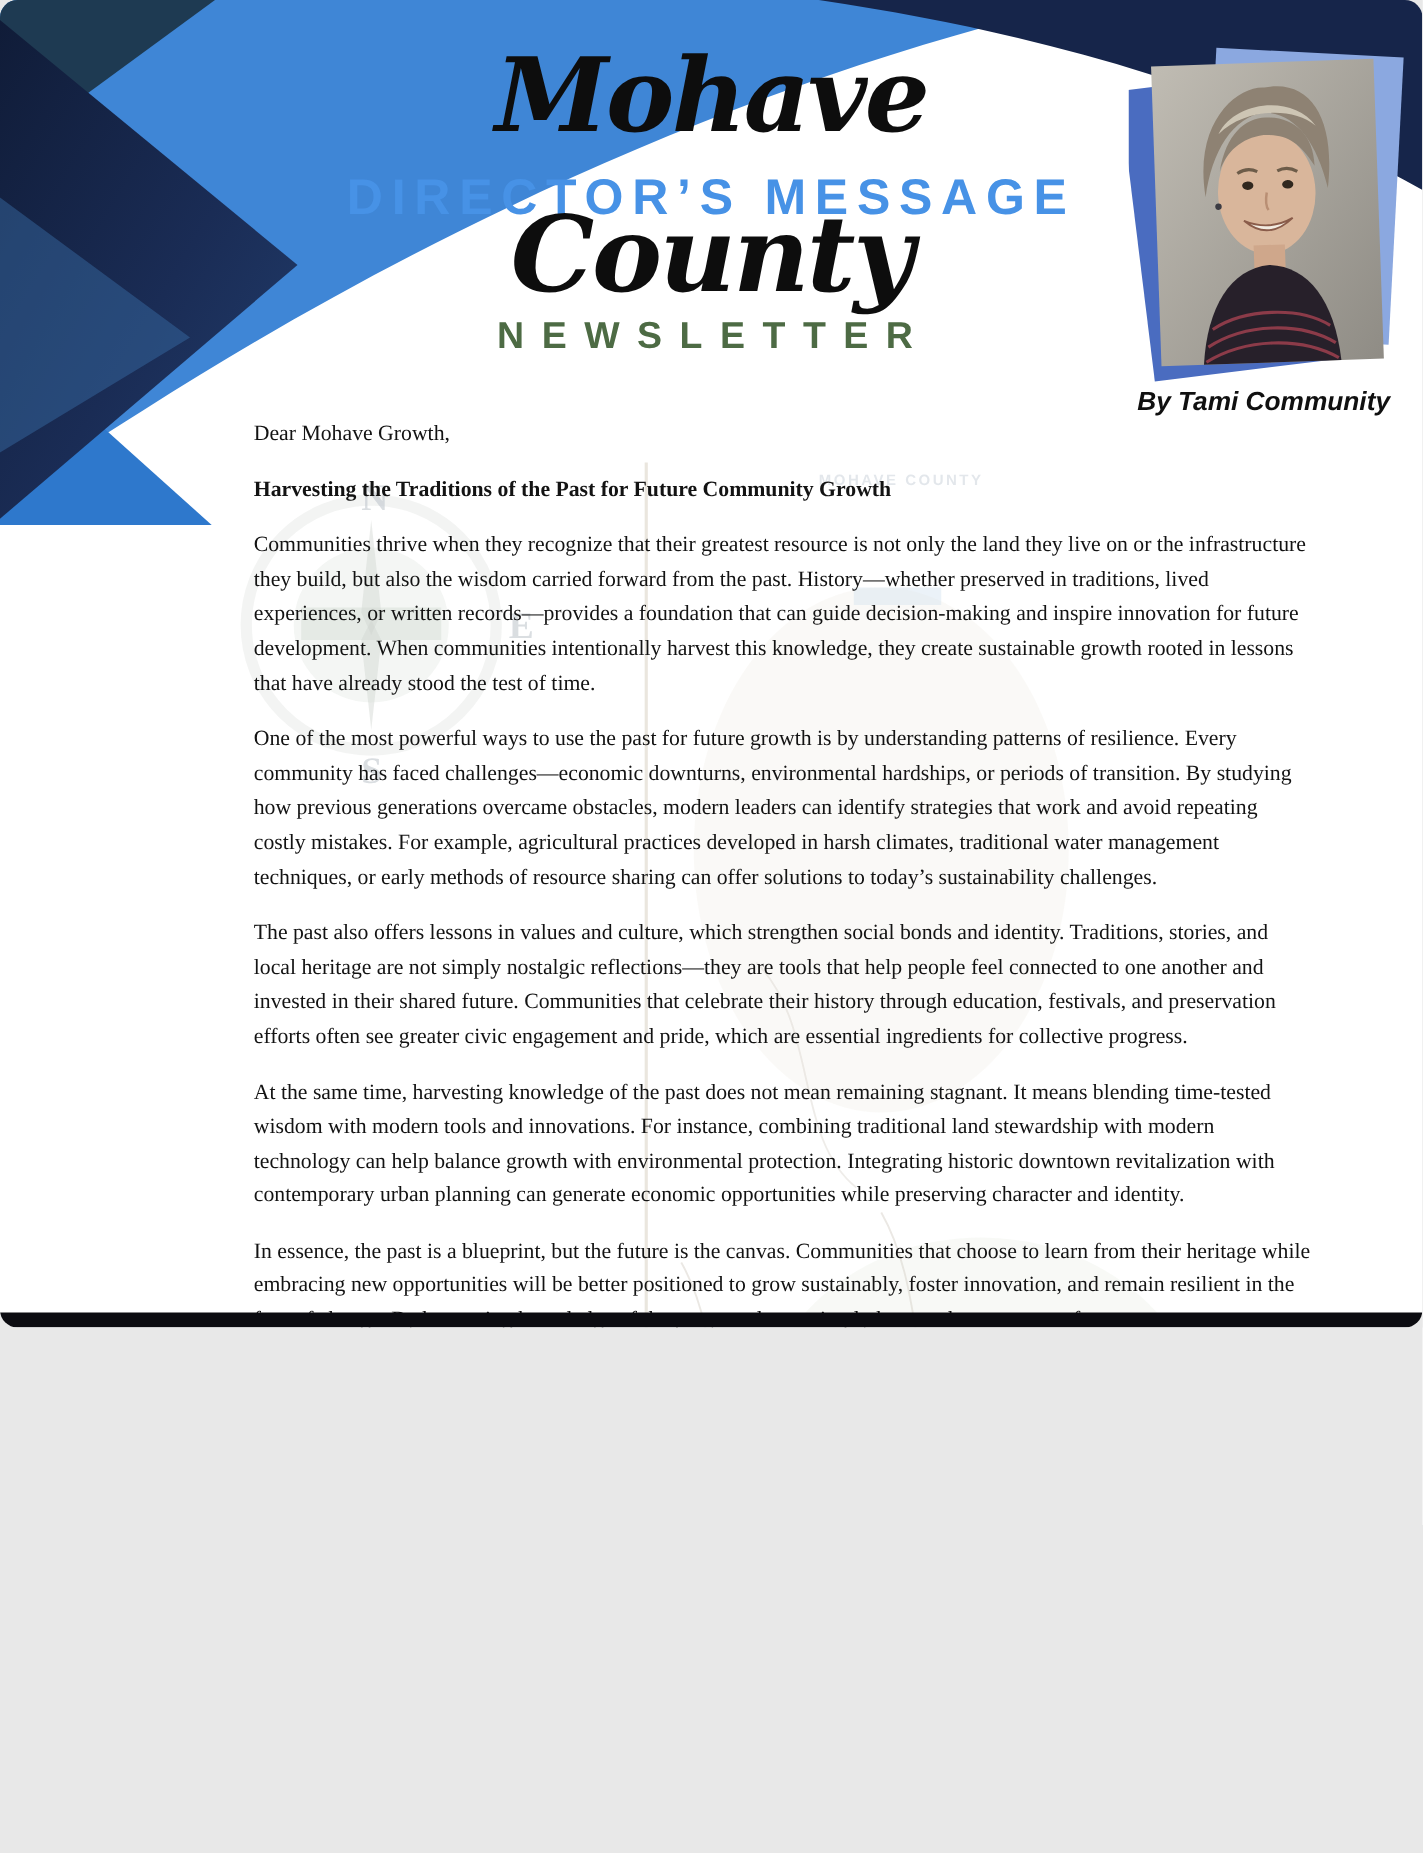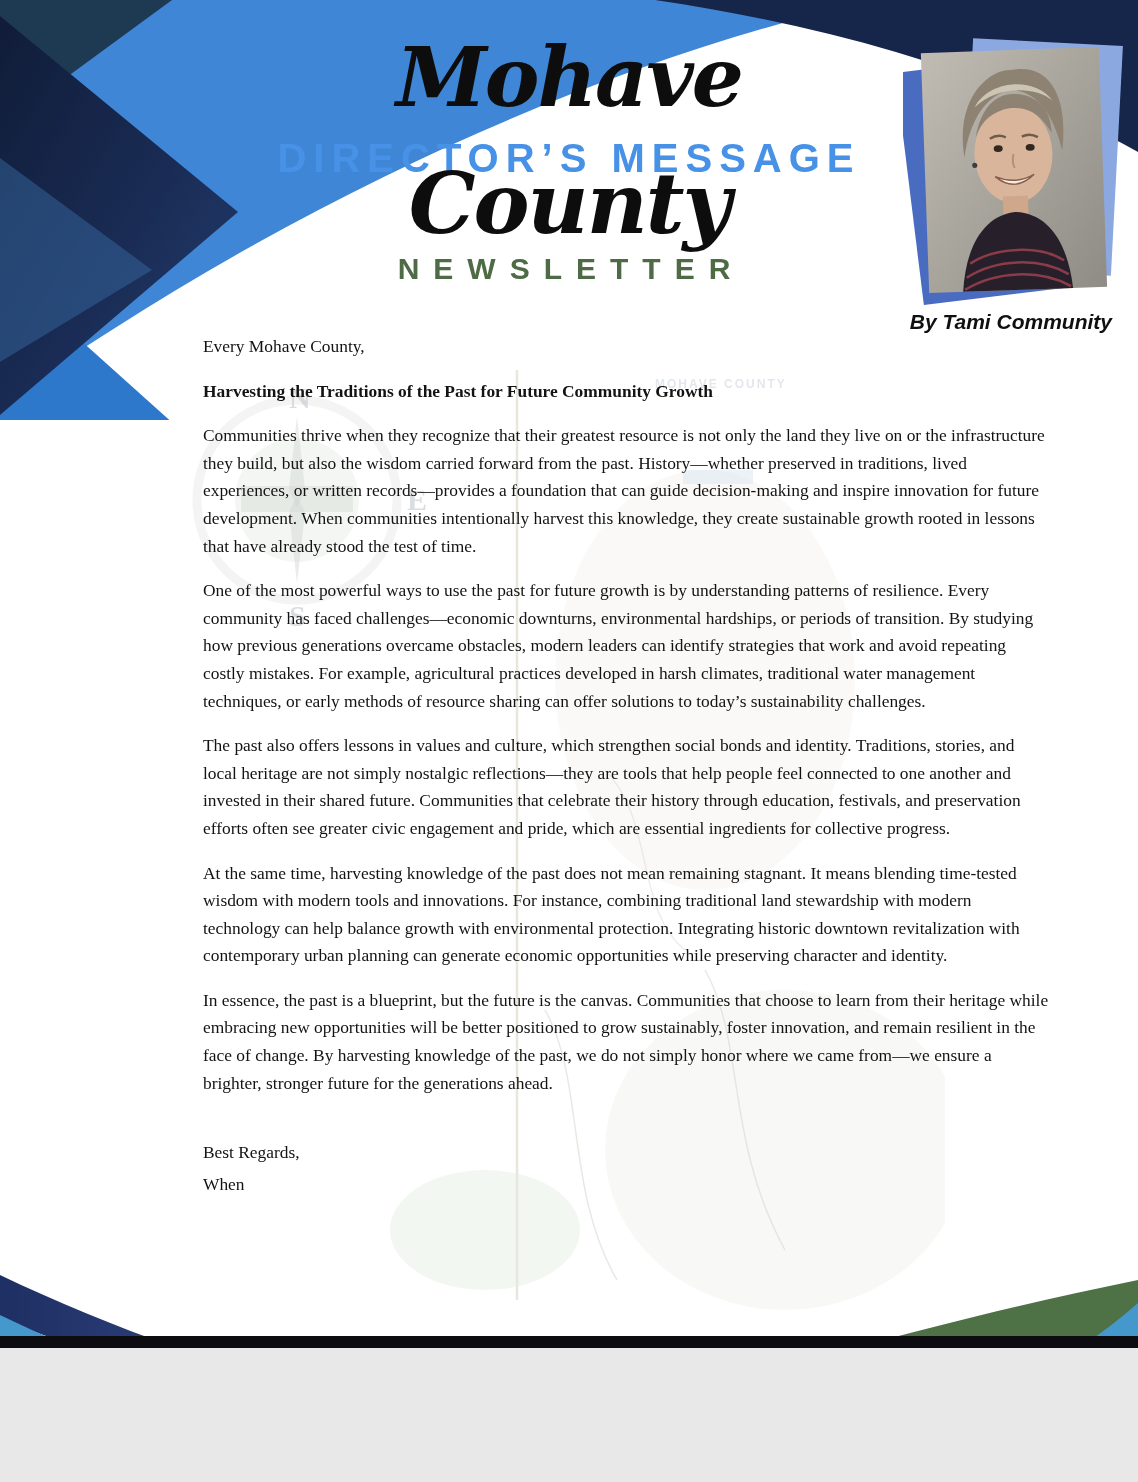--- a/index.html
+++ b/index.html
@@ -1,17 +1,17 @@
 <!DOCTYPE html>
 <html><head>
 <meta charset="utf-8">
 <style>
   html,body{margin:0;padding:0;background:#e8e8e8;}
-  .page{position:relative;width:1138px;height:1348px;background:#ffffff;overflow:hidden;
-        font-family:"Liberation Sans",sans-serif;}
+  .page{position:relative;width:1138px;height:1062px;background:#ffffff;overflow:hidden;
+        font-family:"Liberation Sans",sans-serif;border-radius:14px;}
 
   
   .header-art{position:absolute;top:0;left:0;}
 
   
   .titles{position:absolute;left:189px;top:0;width:760px;height:310px;text-align:center;}
   .t-script{font-family:"DejaVu Serif",serif;font-style:italic;font-weight:bold;
             color:#0d0d0d;letter-spacing:-2px;line-height:1;}
   .t-mohave{position:absolute;top:36px;left:0;right:0;font-size:82px;}
   .t-eyebrow{position:absolute;top:136px;left:0;right:0;font-size:40px;font-weight:800;
@@ -134,21 +134,21 @@
       <ellipse cx="600" cy="800" rx="180" ry="160" fill="#dfe6d8" opacity="0.4"></ellipse>
       <ellipse cx="300" cy="880" rx="95" ry="60" fill="#cbd9bd" opacity="0.4"></ellipse>
       <rect x="498" y="120" width="70" height="14" fill="#b8cfe3" opacity="0.5"></rect>
       <path d="M360,660 C400,730 380,840 432,930" stroke="#b5ab9c" stroke-width="1.5" fill="none" opacity="0.5"></path>
       <path d="M520,620 C560,690 540,790 600,900" stroke="#b5ab9c" stroke-width="1.5" fill="none" opacity="0.5"></path>
       <path d="M420,420 C470,470 450,560 500,600" stroke="#b5ab9c" stroke-width="1.5" fill="none" opacity="0.4"></path>
     </g>
   </svg>
 
   <div class="letter">
-    <p class="salutation">Every Mohave County,</p>
+    <p class="salutation">Dear Mohave Growth,</p>
     <p class="heading">Harvesting the Traditions of the Past for Future Community Growth</p>
     <p>Communities thrive when they recognize that their greatest resource is not only the land they live on or the infrastructure they build, but also the wisdom carried forward from the past. History—whether preserved in traditions, lived experiences, or written records—provides a foundation that can guide decision-making and inspire innovation for future development. When communities intentionally harvest this knowledge, they create sustainable growth rooted in lessons that have already stood the test of time.</p>
     <p>One of the most powerful ways to use the past for future growth is by understanding patterns of resilience. Every community has faced challenges—economic downturns, environmental hardships, or periods of transition. By studying how previous generations overcame obstacles, modern leaders can identify strategies that work and avoid repeating costly mistakes. For example, agricultural practices developed in harsh climates, traditional water management techniques, or early methods of resource sharing can offer solutions to today’s sustainability challenges.</p>
     <p>The past also offers lessons in values and culture, which strengthen social bonds and identity. Traditions, stories, and local heritage are not simply nostalgic reflections—they are tools that help people feel connected to one another and invested in their shared future. Communities that celebrate their history through education, festivals, and preservation efforts often see greater civic engagement and pride, which are essential ingredients for collective progress.</p>
     <p>At the same time, harvesting knowledge of the past does not mean remaining stagnant. It means blending time-tested wisdom with modern tools and innovations. For instance, combining traditional land stewardship with modern technology can help balance growth with environmental protection. Integrating historic downtown revitalization with contemporary urban planning can generate economic opportunities while preserving character and identity.</p>
     <p>In essence, the past is a blueprint, but the future is the canvas. Communities that choose to learn from their heritage while embracing new opportunities will be better positioned to grow sustainably, foster innovation, and remain resilient in the face of change. By harvesting knowledge of the past, we do not simply honor where we came from—we ensure a brighter, stronger future for the generations ahead.</p>
     <p class="closing">Best Regards,</p>
     <p class="signature">When</p>
   </div>
 

